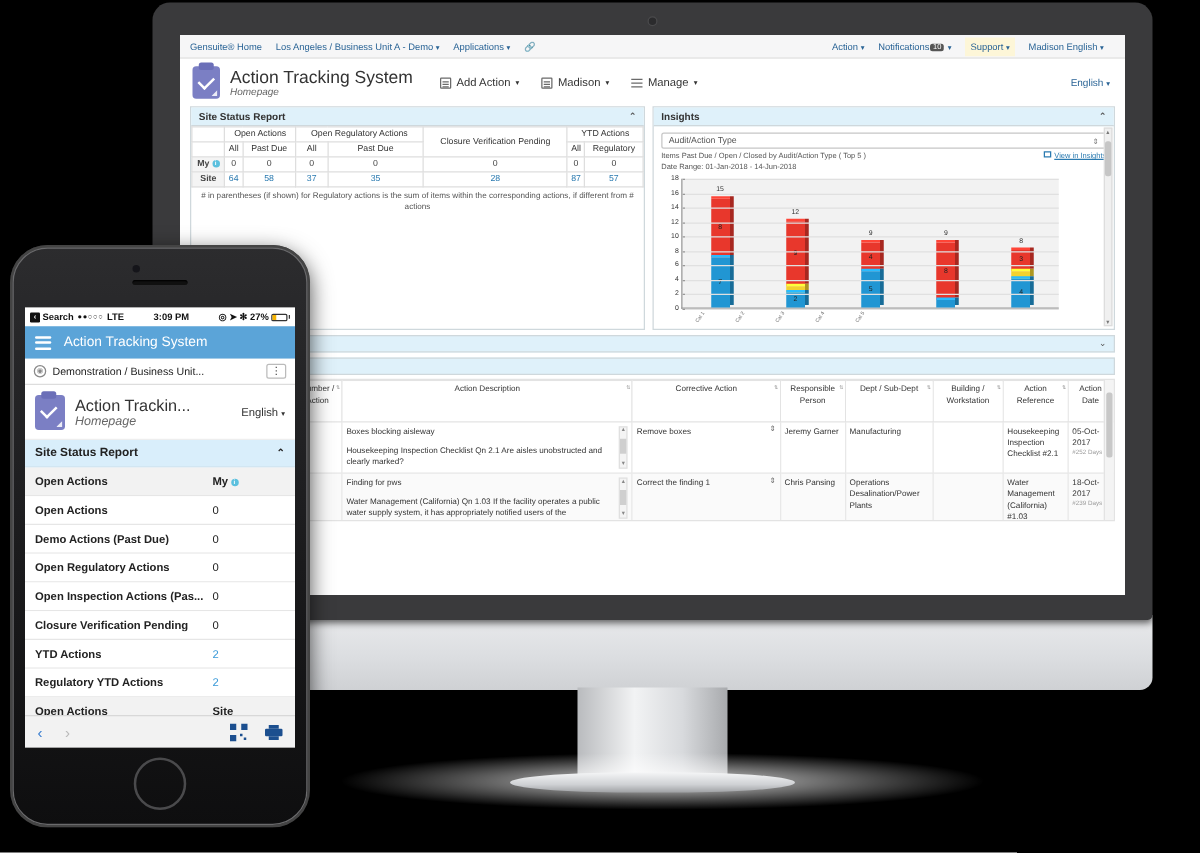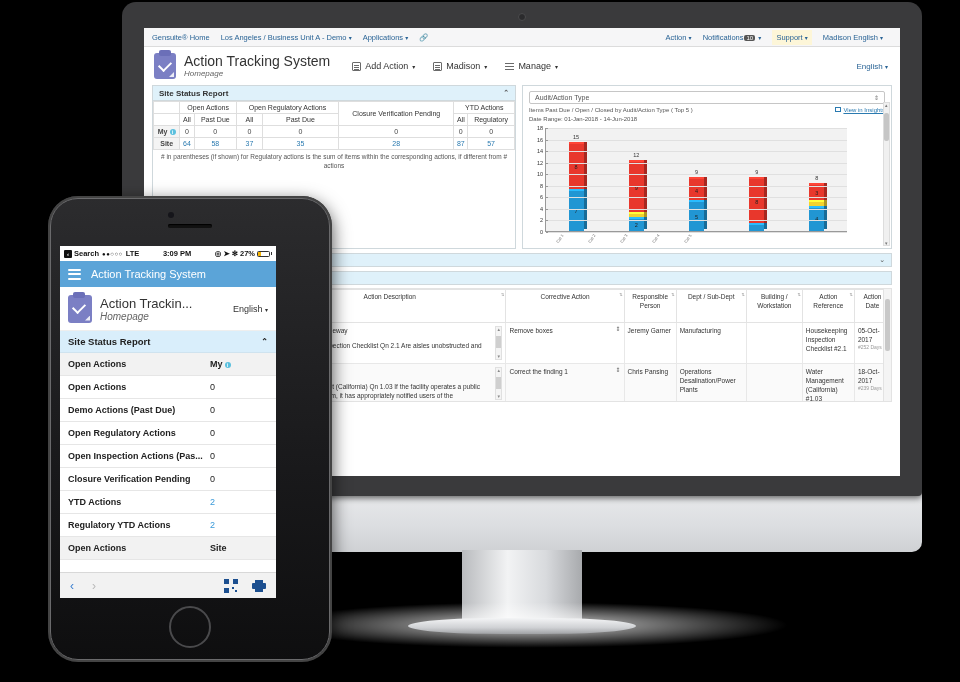--- a/index.html
+++ b/index.html
@@ -164,21 +164,21 @@
   .desc-box { position:relative; padding-right:9px; }
   .mini-scroll { position:absolute; right:0; top:0; bottom:0; width:7px; background:#f4f4f4; border:1px solid #e0e0e0; }
   .mini-scroll .th { position:absolute; left:0; right:0; top:9px; height:12px; background:#cfcfcf; }
   .mini-scroll .a1, .mini-scroll .a2 { position:absolute; left:1px; font-size:5px; color:#888; }
   .mini-scroll .a1 { top:-1px; } .mini-scroll .a2 { bottom:-1px; }
   .spin { float:right; font-size:6px; color:#666; line-height:1; }
   .grid-vscroll { position:absolute; right:0; top:0; bottom:0; width:8px; background:#f4f4f4; border-left:1px solid #e3e3e3; }
   .grid-vscroll .thumb { position:absolute; left:1px; right:1px; top:10px; height:52px; background:#c8c8c8; border-radius:2px; }
 
   
-  .phone { position:absolute; left:8px; top:196px; width:284px; height:466px; z-index:30;margin-left:40px; }
+  .phone { position:absolute; left:8px; top:196px; width:240px; height:466px; z-index:30; }
   .phone-body {
     position:absolute; inset:0; border-radius:30px;
     background:linear-gradient(180deg,#2c2c2e 0%,#1a1a1c 55%,#0e0e0f 100%);
     box-shadow:0 6px 18px rgba(0,0,0,.7), inset 0 0 0 2px #444;
   }
   .phone-edge { position:absolute; left:2px; top:2px; right:2px; bottom:2px; border-radius:28px;
     border:1px solid #6a6a6c; }
   .phone-screen {
     position:absolute; left:12px; top:50px; width:216px; height:352px; background:#fff; overflow:hidden;
   }
@@ -344,20 +344,24 @@
                 <td class="lnk">28</td>
                 <td class="lnk">87</td>
                 <td class="lnk">57</td>
               </tr>
             </tbody>
               </table>
             <div class="statusnote"># in parentheses (if shown) for Regulatory actions is the sum of items within the corresponding actions, if different from # actions</div>
           </div>
 
           <div class="panel pright">
+            <div class="panel-hd">
+              <span>Insights</span>
+              <span class="chev">⌃</span>
+            </div>
             <div class="ins-body">
               <div class="ins-select">
                 <span>Audit/Action Type</span>
                 <span class="sp">⇕</span>
               </div>
               <div class="ins-meta">
                 <div>Items Past Due / Open / Closed by Audit/Action Type ( Top 5 )</div>
                 <div>Date Range: 01-Jan-2018 - 14-Jun-2018</div>
                 <a class="ins-viewlink" href="#"><span class="ic"></span><span>View in Insights</span></a>
               </div>
@@ -609,20 +613,25 @@
 
       <div class="ph-nav">
         <div class="hamb">
             <span></span>
             <span></span>
             <span></span>
           </div>
         <div class="title">Action Tracking System</div>
       </div>
 
+      <div class="ph-crumb">
+        <span class="globe">◉</span>
+        <span>Demonstration / Business Unit...</span>
+        <span class="kebab">⋮</span>
+      </div>
 
       <div class="ph-apphead">
         <div class="clipboard">
             <span class="dog"></span>
           </div>
         <div class="tt">
           <div class="t1">Action Trackin...</div>
           <div class="t2">Homepage</div>
         </div>
         <div class="lang"><span>English</span> <span class="caret">▾</span></div>

